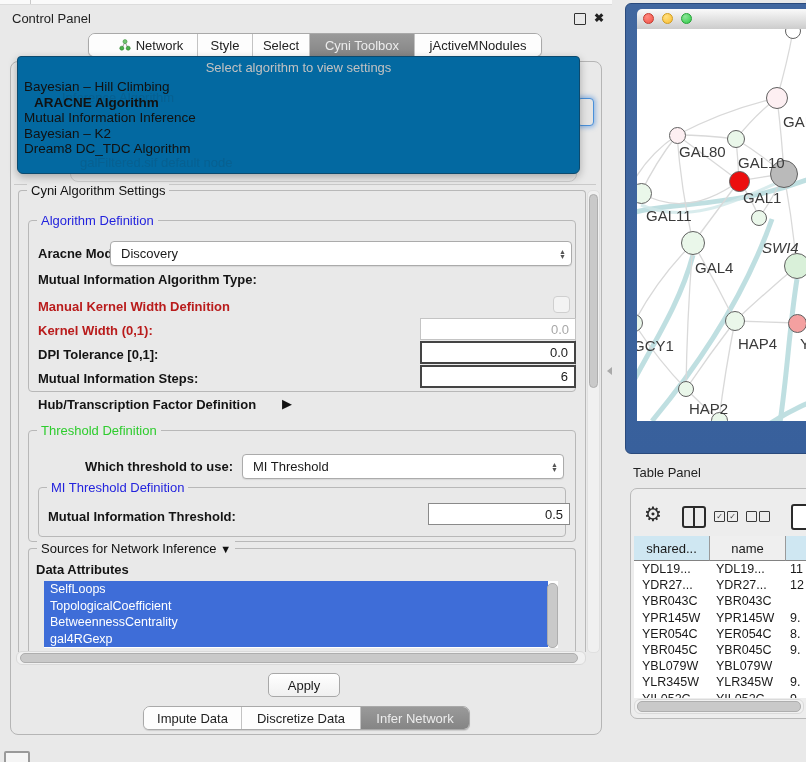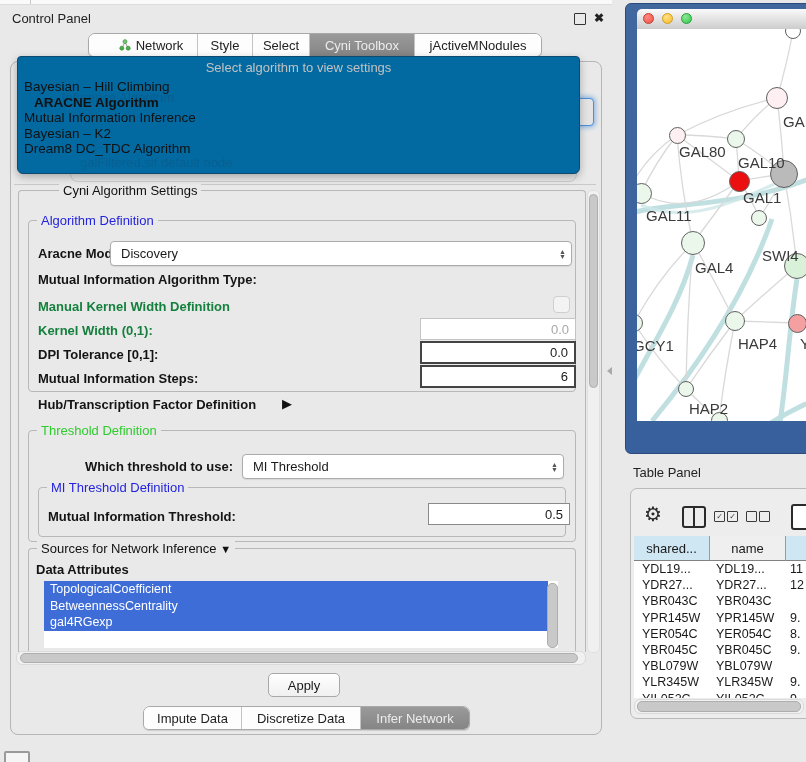--- a/index.html
+++ b/index.html
@@ -21,21 +21,21 @@
   .popup{background:#0369a1;border:1px solid #0c4a6e;border-radius:4px 4px 6px 6px;
          box-shadow:0 3px 9px rgba(0,0,0,.28);z-index:50;}
   .popup-head{font-size:13px;color:#c2c2c2;text-align:center;height:22px;line-height:22px;}
   .popup-item{font-size:13.5px;color:#111;height:15.6px;line-height:15.6px;padding-left:6px;white-space:nowrap;}
   .popup-item.sel{font-weight:bold;padding-left:16px;}
   .ghost{color:rgba(40,40,40,.13);font-size:13px;white-space:nowrap;z-index:51;pointer-events:none;}
   
   .gbox{border:1px solid #b8b8b8;border-radius:4px;}
   .gtitle{position:absolute;top:-8px;left:8px;background:#e9e9e9;padding:0 4px;font-size:13px;white-space:nowrap;}
   .lbl{font-size:13px;font-weight:bold;color:#141414;white-space:nowrap;}
-  .lbl.dis{color:#15803d;}
+  .lbl.dis{color:#b91c1c;}
   .combo{background:#fff;border:1px solid #ababab;border-radius:4px;display:flex;align-items:center;
          font-size:13px;padding-left:10px;box-shadow:0 1px 1px rgba(0,0,0,.08);}
   .stepper{position:absolute;right:5px;top:0;bottom:0;display:flex;flex-direction:column;
            justify-content:center;color:#555;font-size:7px;line-height:5px;}
   .field{background:#fff;border:1px solid #c4c4c4;font-size:13px;display:flex;align-items:center;
          justify-content:flex-end;padding-right:6px;}
   .field.strong{border:2px solid #444;}
   .field.dis{color:#a8a8a8;}
   .checkbox{background:#f3f3f3;border:1px solid #cfcfcf;border-radius:4px;}
   .tri{font-size:11px;color:#111;}
@@ -116,21 +116,21 @@
     <div class="popup-item">Bayesian – Hill Climbing</div>
     <div class="popup-item sel">ARACNE Algorithm</div>
     <div class="popup-item">Mutual Information Inference</div>
     <div class="popup-item">Bayesian – K2</div>
     <div class="popup-item">Dream8 DC_TDC Algorithm</div>
   </div>
   <div class="abs ghost" style="left:62px;top:90px;">Inference Algorithm</div>
   <div class="abs ghost" style="left:80px;top:155px;">galFiltered.sif default node</div>
 
   <div class="abs gbox" style="left:18px;top:190px;width:566px;height:461px;border-bottom:none;border-radius:4px 4px 0 0;">
-    <span class="gtitle" style="color:#111;margin-left:32px;">Cyni Algorithm Settings</span>
+    <span class="gtitle" style="color:#111;">Cyni Algorithm Settings</span>
   </div>
 
   <div class="abs gbox" style="left:28px;top:220px;width:546px;height:170px;">
     <span class="gtitle" style="color:#2323dd;">Algorithm Definition</span>
   </div>
 
   <div class="abs lbl" style="left:38px;top:246px;">Aracne Mode:</div>
   <div class="abs combo" style="left:110px;top:241px;width:450px;height:23px;">
     <span>Discovery</span>
     <span class="stepper">
@@ -183,20 +183,21 @@
   </div>
 
   <div class="abs" style="left:28px;top:548px;width:546px;height:103px;border:1px solid #b8b8b8;border-bottom:none;border-radius:4px 4px 0 0;">
     <span class="gtitle" style="color:#111;">
       <span>Sources for Network Inference</span>
       <span style="font-size:11px;">▼</span>
     </span>
   </div>
   <div class="abs lbl" style="left:36px;top:562px;">Data Attributes</div>
   <div class="abs list" style="left:44px;top:581px;width:514px;height:67px;overflow:hidden;">
+    <div class="list-item" style="background:#3e6dd8;width:498px;">SelfLoops</div>
     <div class="list-item" style="background:#3e6dd8;width:498px;">TopologicalCoefficient</div>
     <div class="list-item" style="background:#3e6dd8;width:498px;">BetweennessCentrality</div>
     <div class="list-item" style="background:#3e6dd8;width:498px;">gal4RGexp</div>
   </div>
   <div class="abs sbar-thumb" style="left:547px;top:583px;width:9px;height:63px;"></div>
 
   <div class="abs sbar-track" style="left:16px;top:651px;width:568px;height:12px;">
     <div class="sbar-thumb" style="position:absolute;left:3px;top:1px;width:556px;height:8px;"></div>
   </div>
 
@@ -277,21 +278,21 @@
       <div class="net-node" style="left: 31.5px; top: 97.5px; width: 17px; height: 17px; background: rgb(253, 239, 242);"></div>
       <div class="net-label" style="left: 42px; top: 114px;">GAL80</div>
       <div class="net-node" style="left: 90px; top: 101px; width: 18px; height: 18px; background: rgb(234, 247, 234);"></div>
       <div class="net-label" style="left: 101px; top: 125px;">GAL10</div>
       <div class="net-node" style="left: 91.5px; top: 141.5px; width: 21px; height: 21px; background: rgb(236, 15, 15);"></div>
       <div class="net-label" style="left: 106px; top: 160px;">GAL1</div>
       <div class="net-node" style="left: 133px; top: 131px; width: 28px; height: 28px; background: rgb(186, 186, 186);"></div>
       <div class="net-node" style="left: -6.5px; top: 153.5px; width: 21px; height: 21px; background: rgb(234, 247, 234);"></div>
       <div class="net-label" style="left: 9px; top: 178px;">GAL11</div>
       <div class="net-node" style="left: 114px; top: 181px; width: 16px; height: 16px; background: rgb(234, 247, 234);"></div>
-      <div class="net-label" style="left: 125px; top: 218px;">SWI4</div>
+      <div class="net-label" style="left: 125px; top: 210px; font-style: italic;">SWI4</div>
       <div class="net-node" style="left: 44px; top: 202px; width: 24px; height: 24px; background: rgb(234, 247, 234);"></div>
       <div class="net-label" style="left: 58px; top: 230px;">GAL4</div>
       <div class="net-node" style="left: 147px; top: 224px; width: 26px; height: 26px; background: rgb(217, 240, 217);"></div>
       <div class="net-node" style="left: -12px; top: 285px; width: 18px; height: 18px; background: rgb(234, 247, 234);"></div>
       <div class="net-label" style="left: -4px; top: 308px;">GCY1</div>
       <div class="net-node" style="left: 88px; top: 282px; width: 20px; height: 20px; background: rgb(234, 247, 234);"></div>
       <div class="net-label" style="left: 101px; top: 306px;">HAP4</div>
       <div class="net-node" style="left: 150.5px; top: 284.5px; width: 19px; height: 19px; background: rgb(244, 160, 160);"></div>
       <div class="net-label" style="left: 163px; top: 306px;">Y</div>
       <div class="net-node" style="left: 41px; top: 352px; width: 16px; height: 16px; background: rgb(234, 247, 234);"></div>

